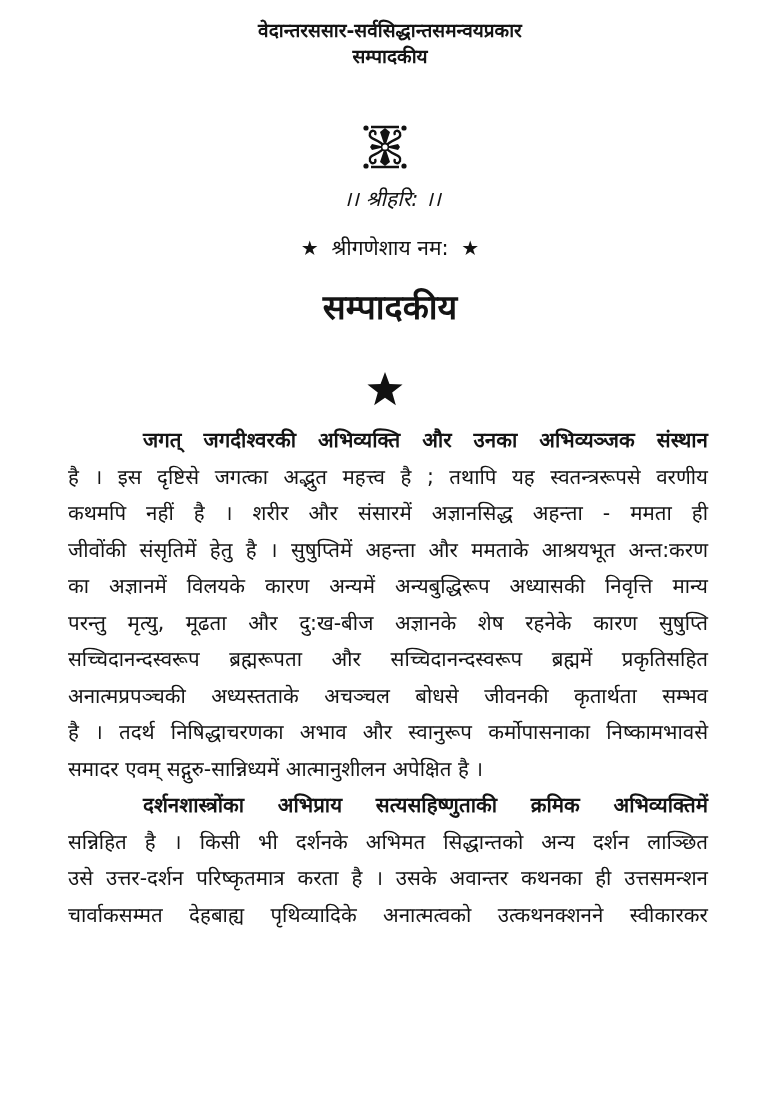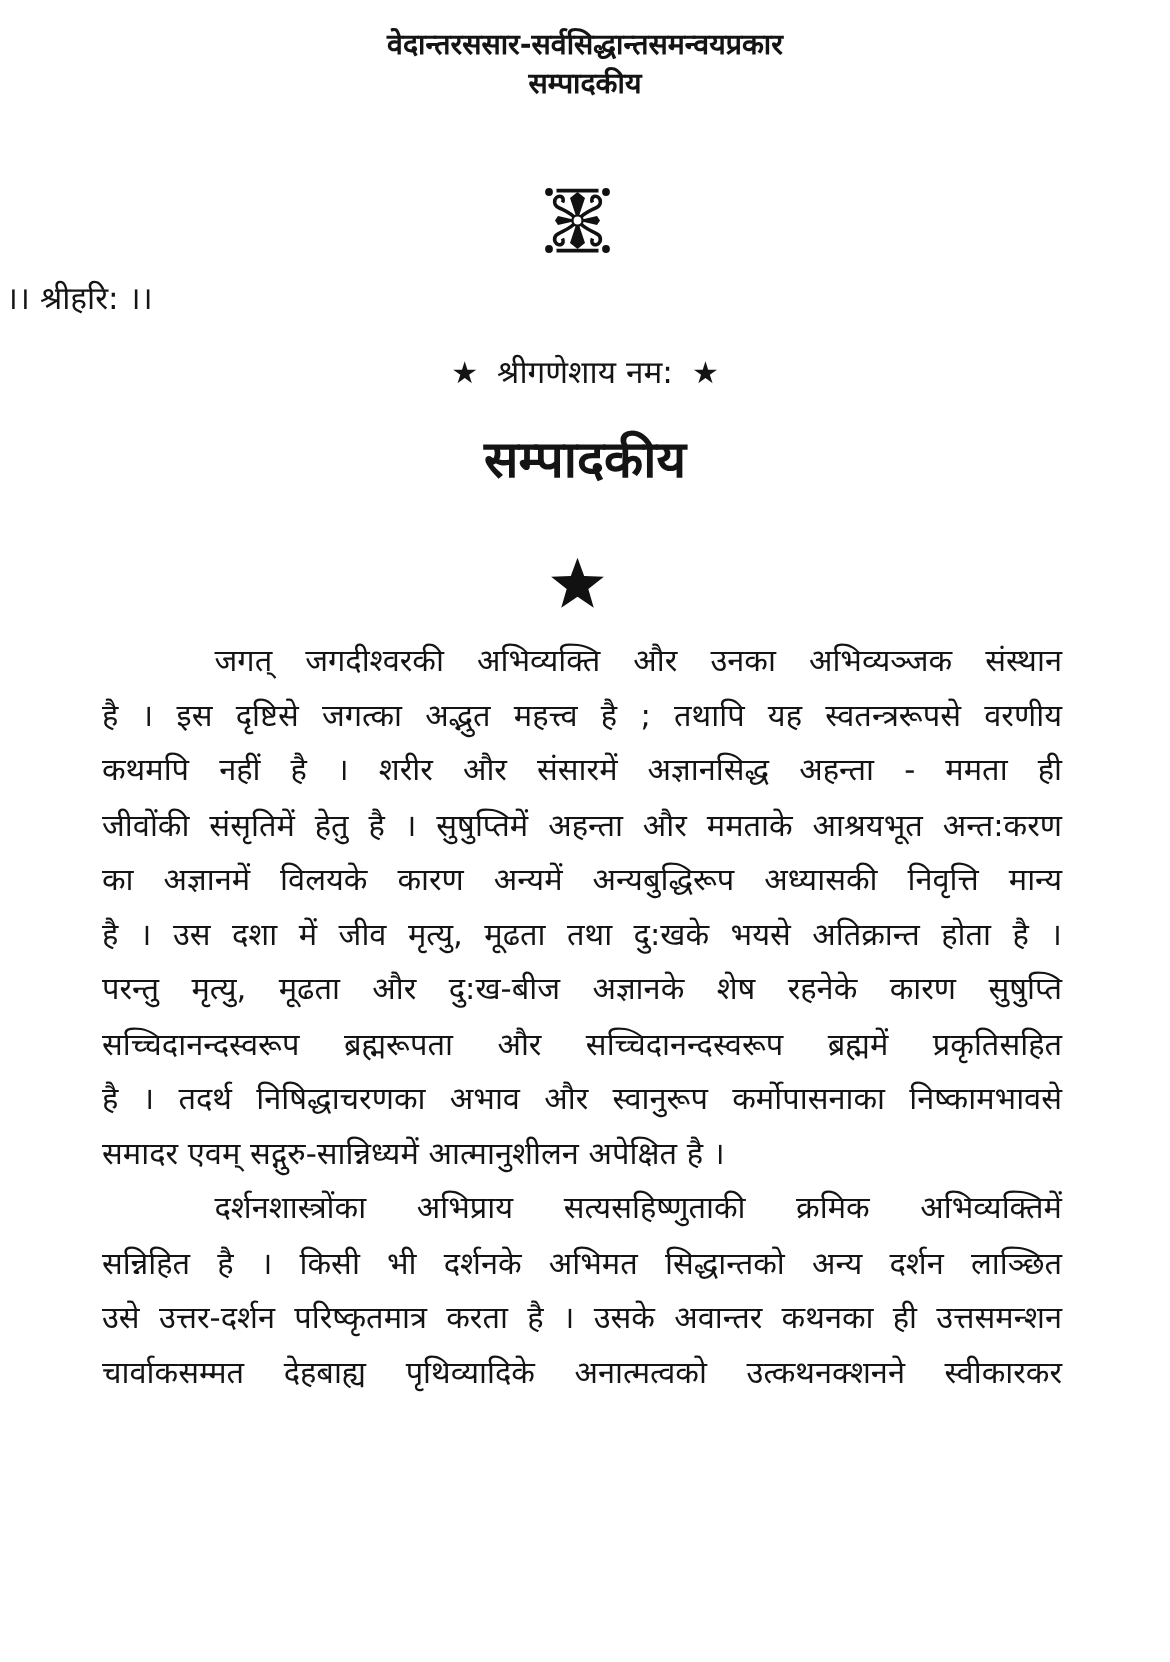--- a/index.html
+++ b/index.html
@@ -35,22 +35,24 @@
       position: absolute;
       left: 362px;
       top: 124px;
       width: 46px;
       height: 46px;
     }
     .invocation-1 {
       position: absolute;
       left: 4px; right: 0;
       top: 184px;
+      text-align: center;
       font-size: 21px;
       line-height: 30px;
+      font-style: italic;
     }
     .invocation-2 {
       position: absolute;
       left: 0; right: 0;
       top: 233px;
       text-align: center;
       font-size: 21px;
       line-height: 30px;
     }
     .invocation-2 .star {
@@ -84,20 +86,21 @@
     }
     .body-text .line {
       display: block;
       white-space: nowrap;
       text-align: justify;
       text-align-last: justify;
       height: 36.5px;
     }
     .body-text .line.indent {
       padding-left: 75px;
+      font-weight: bold;
     }
     .body-text .line.last {
       text-align-last: left;
     }
     .icon svg { display: block; width: 100%; height: 100%; }
   </style>
 </head>
 <body>
 
 <div class="page">
@@ -147,23 +150,23 @@
     </svg>
   </div>
 
   <div class="body-text">
     <div>
       <span class="line indent">जगत् जगदीश्वरकी अभिव्यक्ति और उनका अभिव्यञ्जक संस्थान</span>
       <span class="line">है । इस दृष्टिसे जगत्का अद्भुत महत्त्व है ; तथापि यह स्वतन्त्ररूपसे वरणीय</span>
       <span class="line">कथमपि नहीं है । शरीर और संसारमें अज्ञानसिद्ध अहन्ता - ममता ही</span>
       <span class="line">जीवोंकी संसृतिमें हेतु है । सुषुप्तिमें अहन्ता और ममताके आश्रयभूत अन्त:करण</span>
       <span class="line">का अज्ञानमें विलयके कारण अन्यमें अन्यबुद्धिरूप अध्यासकी निवृत्ति मान्य</span>
-      <span class="line">है । उस दशा में जीव मृत्यु, मूढता तथा दु:खके भयसे अतिक्रान्त होता है ।</span>
       <span class="line">परन्तु मृत्यु, मूढता और दु:ख-बीज अज्ञानके शेष रहनेके कारण सुषुप्ति</span>
       <span class="line">सच्चिदानन्दस्वरूप ब्रह्मरूपता और सच्चिदानन्दस्वरूप ब्रह्ममें प्रकृतिसहित</span>
+      <span class="line">अनात्मप्रपञ्चकी अध्यस्तताके अचञ्चल बोधसे जीवनकी कृतार्थता सम्भव</span>
       <span class="line">है । तदर्थ निषिद्धाचरणका अभाव और स्वानुरूप कर्मोपासनाका निष्कामभावसे</span>
       <span class="line last">समादर एवम् सद्गुरु-सान्निध्यमें आत्मानुशीलन अपेक्षित है ।</span>
     </div>
     <div>
       <span class="line indent">दर्शनशास्त्रोंका अभिप्राय सत्यसहिष्णुताकी क्रमिक अभिव्यक्तिमें</span>
       <span class="line">सन्निहित है । किसी भी दर्शनके अभिमत सिद्धान्तको अन्य दर्शन लाञ्छित</span>
       <span class="line">उसे उत्तर-दर्शन परिष्कृतमात्र करता है । उसके अवान्तर कथनका ही उत्तसमन्शन</span>
       <span class="line">चार्वाकसम्मत देहबाह्य पृथिव्यादिके अनात्मत्वको उत्कथनक्शनने स्वीकारकर</span>
     </div>
   </div>

